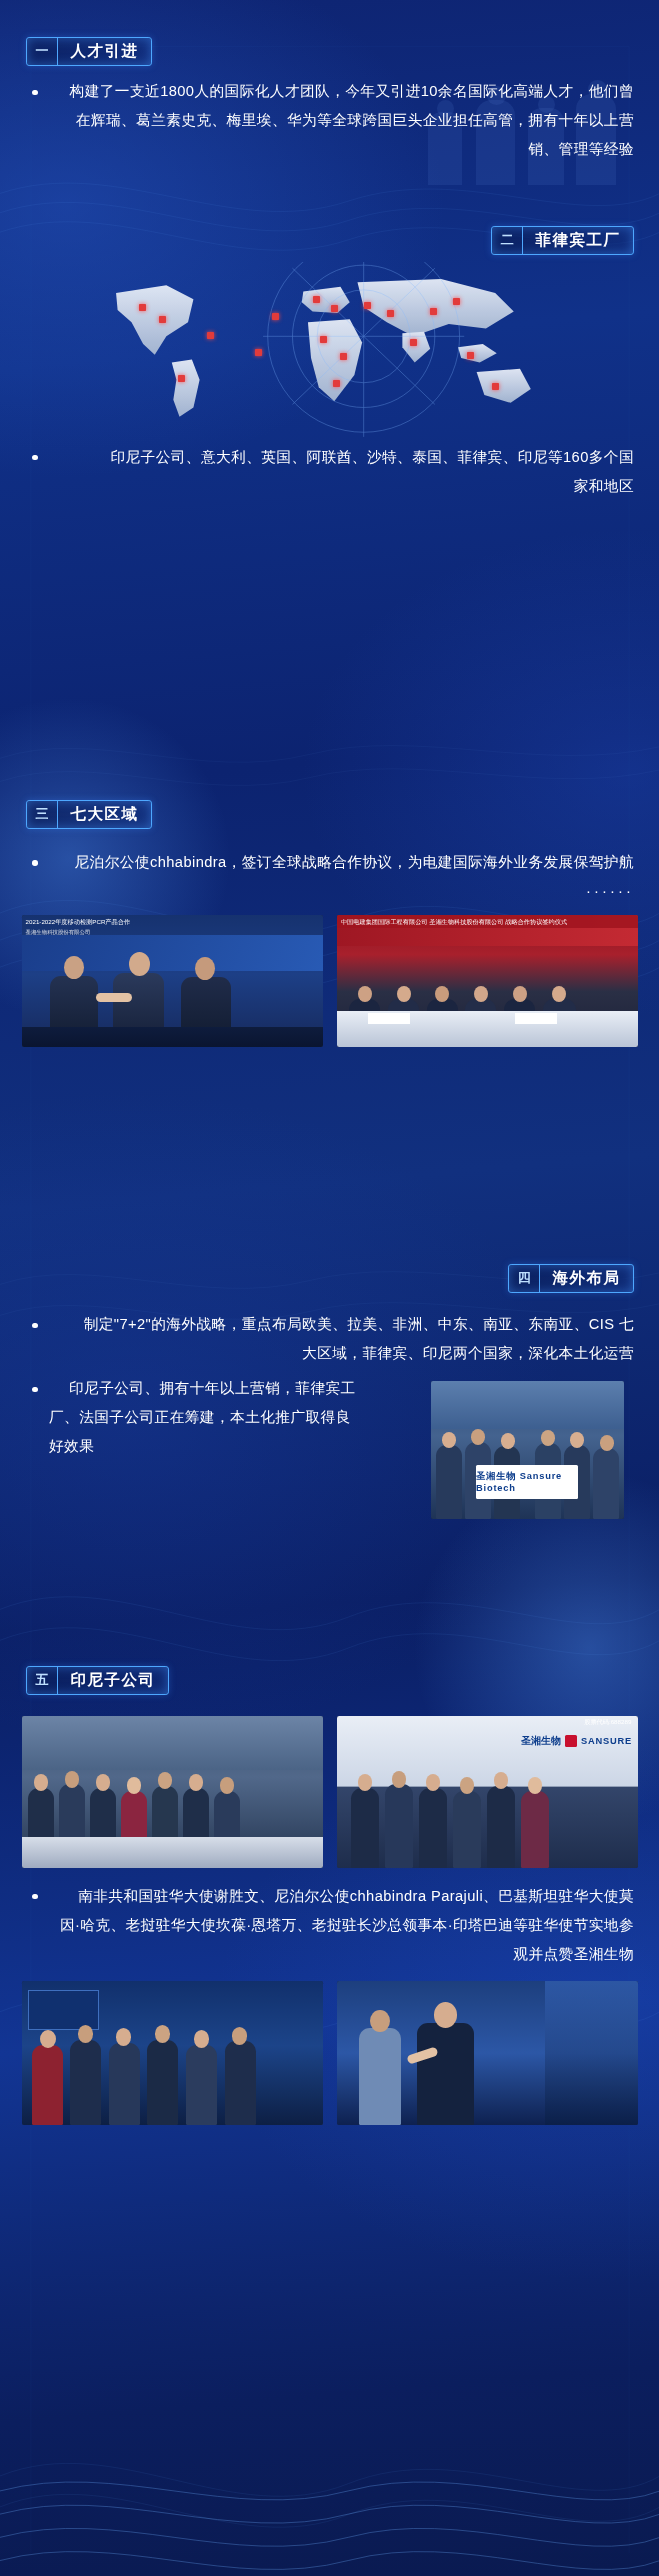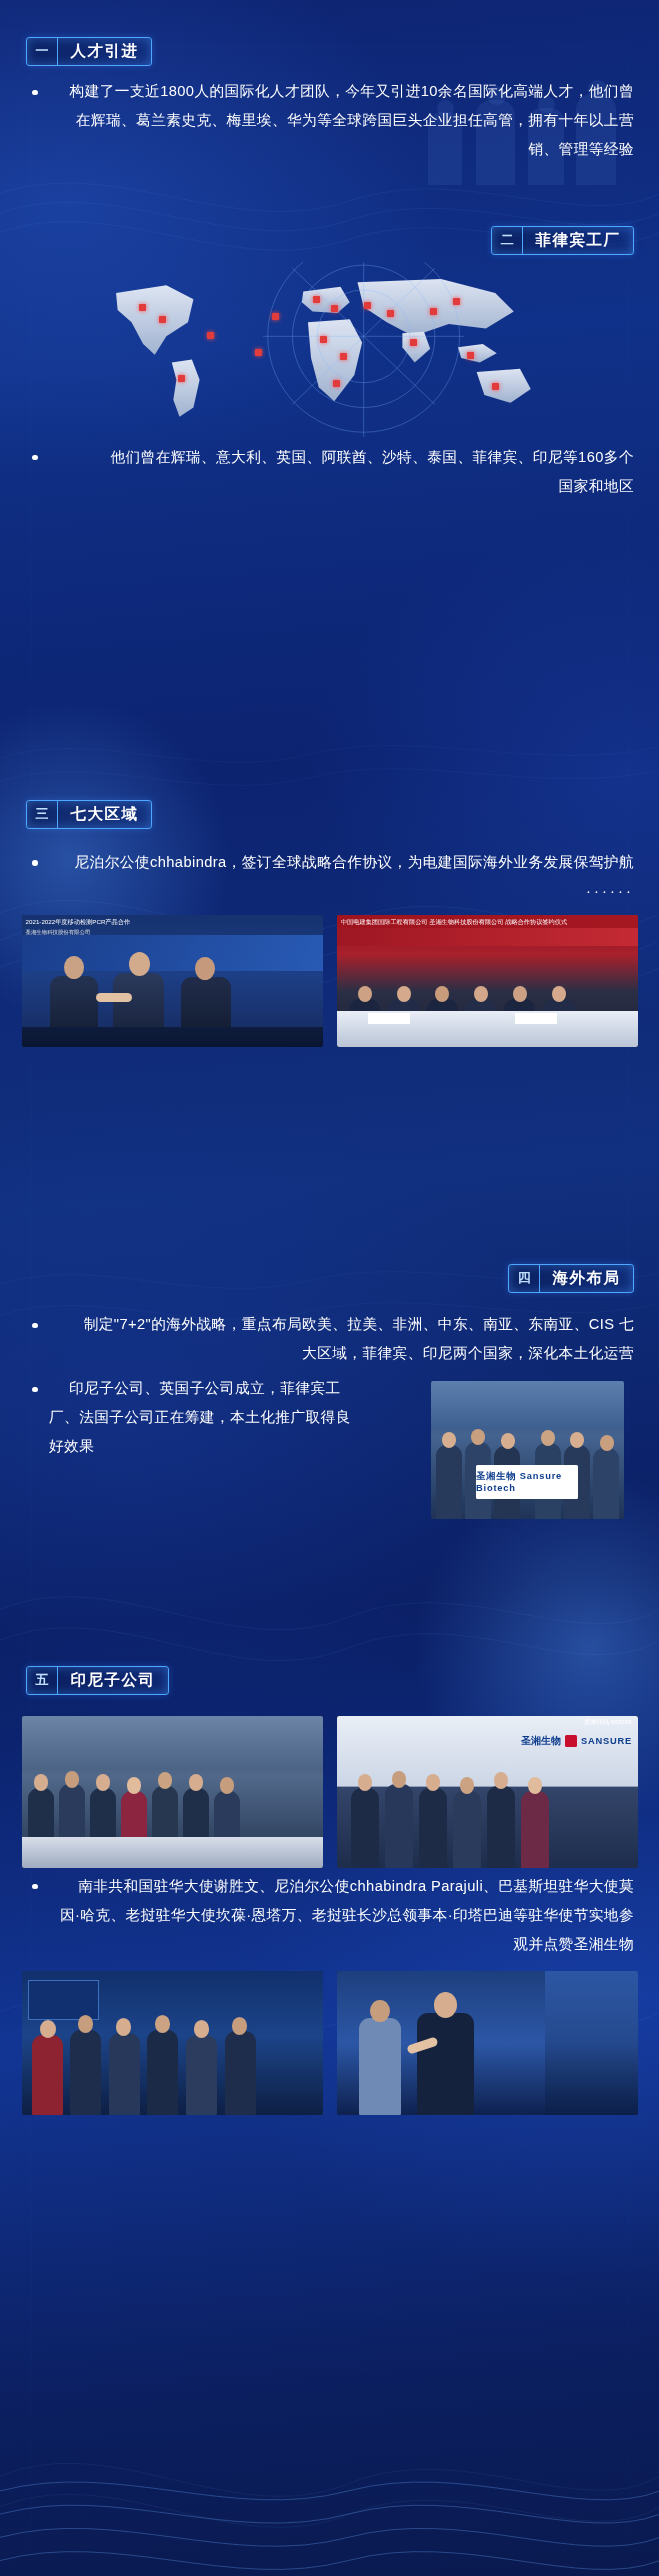--- a/index.html
+++ b/index.html
@@ -244,21 +244,21 @@
       <div class="map-dot" style="left:430px;top:46px;"></div>
       <div class="map-dot" style="left:453px;top:36px;"></div>
       <div class="map-dot" style="left:467px;top:90px;"></div>
       <div class="map-dot" style="left:492px;top:121px;"></div>
       <div class="map-dot" style="left:207px;top:70px;"></div>
       <div class="map-dot" style="left:255px;top:87px;"></div>
       <div class="map-dot" style="left:272px;top:51px;"></div>
     </div>
 
     <div class="body-block" style="padding-top:3.1px;">
-      <div class="bullet" style="padding-left:51px;">他们曾在辉瑞、意大利、英国、阿联酋、沙特、泰国、菲律宾、印尼等160多个国家和地区</div>
+      <div class="bullet" style="padding-left:51px;">印尼子公司、意大利、英国、阿联酋、沙特、泰国、菲律宾、印尼等160多个国家和地区</div>
     </div>
   </div>
 
   <div style="position:absolute;left:0;top:797px;width:660px;">
     <div class="sec-head" style="padding-left:26px;">
       <div class="badge">
         <span class="num">三</span>
         <span class="title">七大区域</span>
       </div>
     </div>
@@ -342,21 +342,21 @@
           <div class="fig" style="left:133px;width:26px;height:74px;background:#273a5c;"></div>
           <div class="head" style="left:139px;bottom:71px;width:14px;height:15.5px;background:#d7ae90;"></div>
           <div class="fig" style="left:162px;width:26px;height:71px;background:#2e4368;"></div>
           <div class="head" style="left:169px;bottom:68px;width:14px;height:15.5px;background:#c9a07f;"></div>
 
           <div style="position:absolute;left:45px;bottom:20px;width:102px;height:34px;background:#ffffff;border-radius:1.5px;display:flex;align-items:center;justify-content:center;">
             <span style="color:#0d3d8c;font-size:9.3px;font-weight:bold;letter-spacing:0.8px;">圣湘生物 Sansure Biotech</span>
           </div>
         </div>
       </div>
-      <div class="bullet" style="width:333px;">印尼子公司、英国子公司成立，菲律宾工厂、法国子公司正在筹建，本土化推广取得良好效果</div>
+      <div class="bullet" style="width:333px;">印尼子公司、拥有十年以上营销，菲律宾工厂、法国子公司正在筹建，本土化推广取得良好效果</div>
     </div>
   </div>
 
   <div style="position:absolute;left:0;top:1663px;width:660px;">
     <div class="sec-head" style="padding-left:26px;">
       <div class="badge">
         <span class="num">五</span>
         <span class="title">印尼子公司</span>
       </div>
     </div>
@@ -404,21 +404,21 @@
           <div class="head" style="left:123px;bottom:74px;width:14px;height:16.2px;background:#cba382;"></div>
           <div class="fig" style="left:150px;width:28px;height:82px;background:#1d2b47;"></div>
           <div class="head" style="left:157px;bottom:79px;width:14px;height:16.2px;background:#d6ad8f;"></div>
           <div class="fig" style="left:184px;width:28px;height:77px;background:#6d2a46;"></div>
           <div class="head" style="left:191px;bottom:74px;width:14px;height:16.2px;background:#e0bb9c;"></div>
         </div>
         <div class="ph-cap" style="left:auto;right:3.1px;text-align:right;">股票代码:688289</div>
       </div>
     </div>
 
-    <div class="body-block" style="padding-top:4px;">
+    <div class="body-block" style="padding-top:14px;">
       <div class="bullet">南非共和国驻华大使谢胜文、尼泊尔公使chhabindra Parajuli、巴基斯坦驻华大使莫因·哈克、老挝驻华大使坎葆·恩塔万、老挝驻长沙总领事本·印塔巴迪等驻华使节实地参观并点赞圣湘生物</div>
     </div>
 
     <div class="photo-row" style="padding-top:10.8px;">
       <div class="photo" style="height:144px;">
         <div class="scene">
           <div style="position:absolute;inset:0;background:linear-gradient(180deg,#0f2c63 0%,#1b4287 40%,#102murder 41%,#0d1f44 100%);"></div>
           <div style="position:absolute;inset:0;background:linear-gradient(180deg,#11306c 0%,#1c4489 45%,#0d1f44 100%);"></div>
           <div style="position:absolute;left:6.2px;top:9.3px;width:71px;height:40px;background:#10306f;border:0.8px solid #3f6fbf;"></div>
           <div class="fig" style="left:10.8px;width:31px;height:80px;background:#8d2230;"></div>

